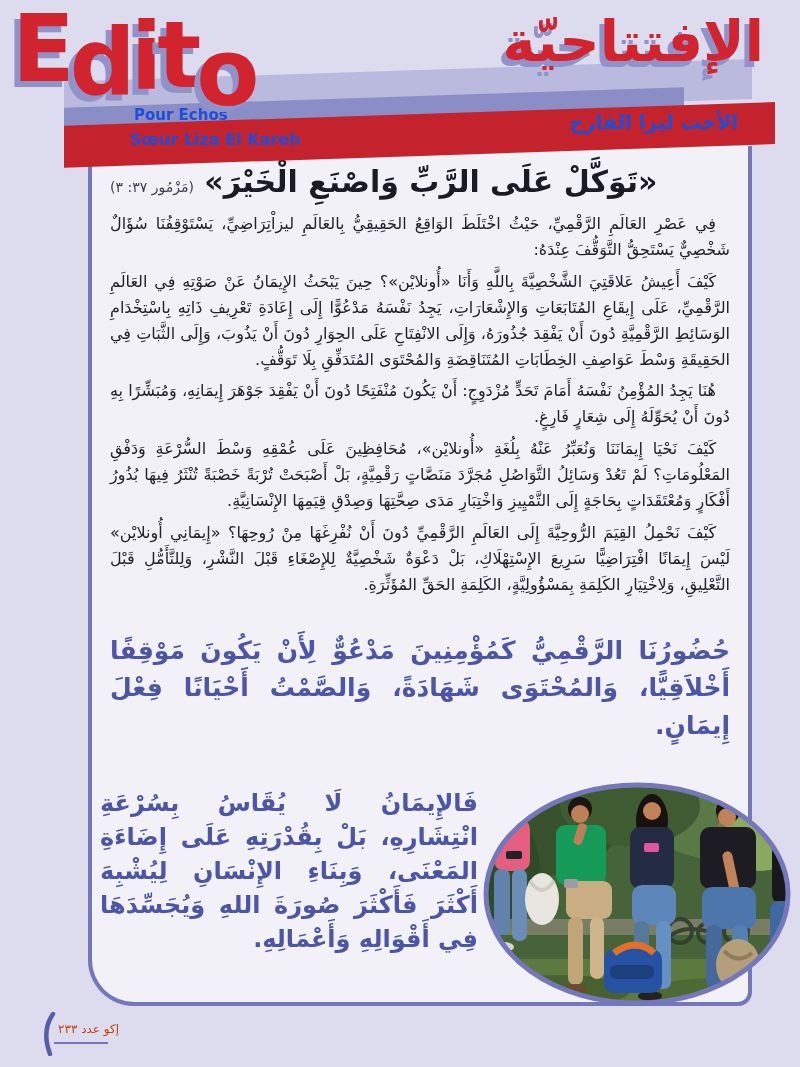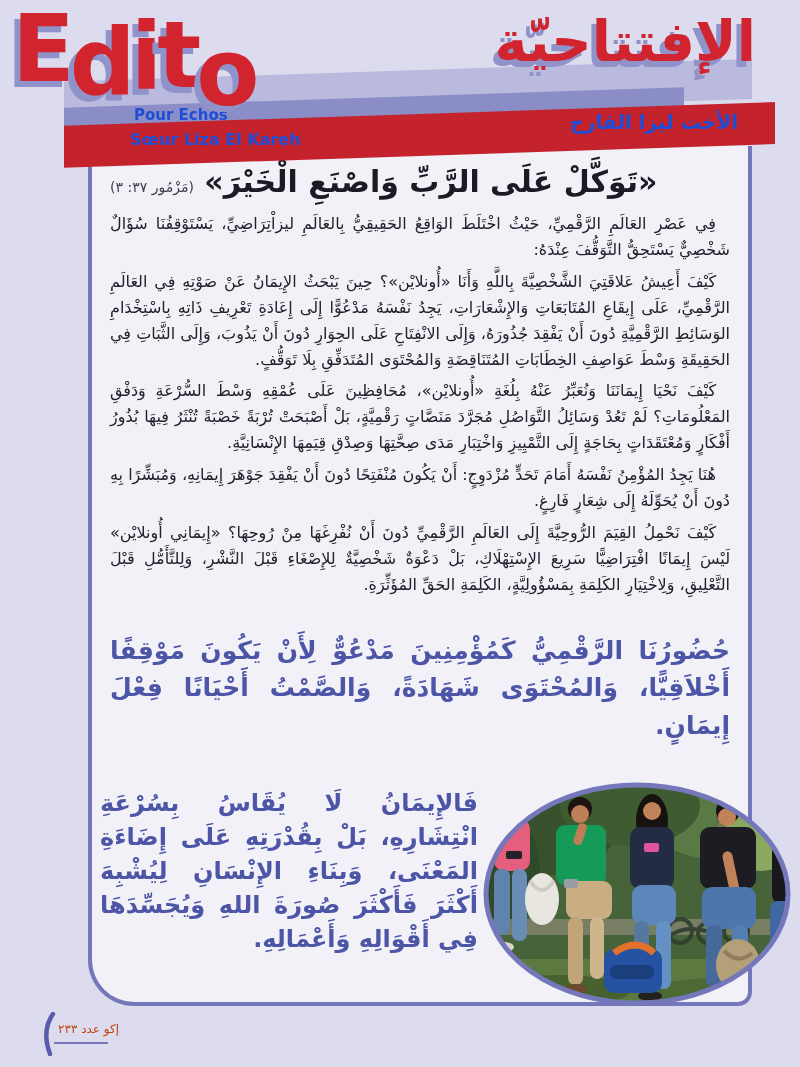--- a/index.html
+++ b/index.html
@@ -53,21 +53,21 @@
   .author-ar{right:62px;top:110px;font-size:20px;direction:rtl;font-weight:bold;}
   
   .logo-latin{
     position:absolute;left:12px;top:4px;z-index:4;
     font-size:92px;font-weight:bold;letter-spacing:-5px;
     color:#d2242e;text-shadow:-6px 6px 0 #9093c9;
     line-height:1;
   }
   .logo-latin span{display:inline-block;}
   .logo-arabic{
-    position:absolute;right:44px;top:6px;z-index:4;
+    position:absolute;right:36px;top:6px;z-index:4;
     direction:rtl;font-size:56px;font-weight:bold;
     color:#d2242e;text-shadow:-5px 6px 0 #9093c9;
     line-height:1.3;
   }
   
   .photo{position:absolute;left:480px;top:781px;width:314px;height:228px;z-index:5;}
   
   .footer{position:absolute;left:42px;top:1010px;z-index:2;width:120px;height:50px;}
   .footer .mark{position:absolute;left:0;top:2px;}
   .footer .issue{
@@ -80,22 +80,22 @@
 <body>
 
 <div class="box">
   <div class="verse">
     <span>«تَوَكَّلْ عَلَى الرَّبِّ وَاصْنَعِ الْخَيْرَ»</span>
     <span class="ref">(مَزْمُور ٣٧: ٣)</span>
   </div>
   <div class="body-text">
     <p>فِي عَصْرِ العَالَمِ الرَّقْمِيِّ، حَيْثُ اخْتَلَطَ الوَاقِعُ الحَقِيقِيُّ بِالعَالَمِ ليزاْتِرَاضِيِّ، يَسْتَوْقِفُنَا سُؤَالٌ شَخْصِيٌّ يَسْتَحِقُّ التَّوَقُّفَ عِنْدَهُ:</p>
     <p>كَيْفَ أَعِيشُ عَلاقَتِيَ الشَّخْصِيَّةَ بِاللَّهِ وَأَنَا «أُونلايْن»؟ حِينَ يَبْحَثُ الإِيمَانُ عَنْ صَوْتِهِ فِي العَالَمِ الرَّقْمِيِّ، عَلَى إِيقَاعِ المُتَابَعَاتِ وَالإِشْعَارَاتِ، يَجِدُ نَفْسَهُ مَدْعُوًّا إِلَى إِعَادَةِ تَعْرِيفِ ذَاتِهِ بِاسْتِخْدَامِ الوَسَائِطِ الرَّقْمِيَّةِ دُونَ أَنْ يَفْقِدَ جُذُورَهُ، وَإِلَى الانْفِتَاحِ عَلَى الحِوَارِ دُونَ أَنْ يَذُوبَ، وَإِلَى الثَّبَاتِ فِي الحَقِيقَةِ وَسْطَ عَوَاصِفِ الخِطَابَاتِ المُتَنَاقِضَةِ وَالمُحْتَوَى المُتَدَفِّقِ بِلَا تَوَقُّفٍ.</p>
+    <p>هُنَا يَجِدُ المُؤْمِنُ نَفْسَهُ أَمَامَ تَحَدٍّ مُزْدَوِجٍ: أَنْ يَكُونَ مُنْفَتِحًا دُونَ أَنْ يَفْقِدَ جَوْهَرَ إِيمَانِهِ، وَمُبَشِّرًا بِهِ دُونَ أَنْ يُحَوِّلَهُ إِلَى شِعَارٍ فَارِغٍ.</p>
     <p>كَيْفَ نَحْيَا إِيمَانَنَا وَنُعَبِّرُ عَنْهُ بِلُغَةِ «أُونلايْن»، مُحَافِظِينَ عَلَى عُمْقِهِ وَسْطَ السُّرْعَةِ وَدَفْقِ المَعْلُومَاتِ؟ لَمْ تَعُدْ وَسَائِلُ التَّوَاصُلِ مُجَرَّدَ مَنَصَّاتٍ رَقْمِيَّةٍ، بَلْ أَصْبَحَتْ تُرْبَةً خَصْبَةً تُنْثَرُ فِيهَا بُذُورُ أَفْكَارٍ وَمُعْتَقَدَاتٍ بِحَاجَةٍ إِلَى التَّمْيِيزِ وَاخْتِبَارِ مَدَى صِحَّتِهَا وَصِدْقِ قِيَمِهَا الإِنْسَانِيَّةِ.</p>
-    <p>هُنَا يَجِدُ المُؤْمِنُ نَفْسَهُ أَمَامَ تَحَدٍّ مُزْدَوِجٍ: أَنْ يَكُونَ مُنْفَتِحًا دُونَ أَنْ يَفْقِدَ جَوْهَرَ إِيمَانِهِ، وَمُبَشِّرًا بِهِ دُونَ أَنْ يُحَوِّلَهُ إِلَى شِعَارٍ فَارِغٍ.</p>
     <p>كَيْفَ نَحْمِلُ القِيَمَ الرُّوحِيَّةَ إِلَى العَالَمِ الرَّقْمِيِّ دُونَ أَنْ نُفْرِغَهَا مِنْ رُوحِهَا؟ «إِيمَانِي أُونلايْن» لَيْسَ إِيمَانًا افْتِرَاضِيًّا سَرِيعَ الإِسْتِهْلَاكِ، بَلْ دَعْوَةٌ شَخْصِيَّةٌ لِلإِصْغَاءِ قَبْلَ النَّشْرِ، وَلِلتَّأَمُّلِ قَبْلَ التَّعْلِيقِ، وَلِاخْتِيَارِ الكَلِمَةِ بِمَسْؤُولِيَّةٍ، الكَلِمَةِ الحَقِّ المُؤَثِّرَةِ.</p>
   </div>
   <div class="highlight-1">حُضُورُنَا الرَّقْمِيُّ كَمُؤْمِنِينَ مَدْعُوٌّ لِأَنْ يَكُونَ مَوْقِفًا أَخْلاَقِيًّا، وَالمُحْتَوَى شَهَادَةً، وَالصَّمْتُ أَحْيَانًا فِعْلَ إِيمَانٍ.</div>
   <div class="highlight-2">فَالإِيمَانُ لَا يُقَاسُ بِسُرْعَةِ انْتِشَارِهِ، بَلْ بِقُدْرَتِهِ عَلَى إِضَاءَةِ المَعْنَى، وَبِنَاءِ الإِنْسَانِ لِيُشْبِهَ أَكْثَرَ فَأَكْثَرَ صُورَةَ اللهِ وَيُجَسِّدَهَا فِي أَقْوَالِهِ وَأَعْمَالِهِ.</div>
 </div>
 
 <div class="ribbons">
   <div class="band band-light"></div>
   <div class="band band-mid"></div>
   <div class="band band-red"></div>

